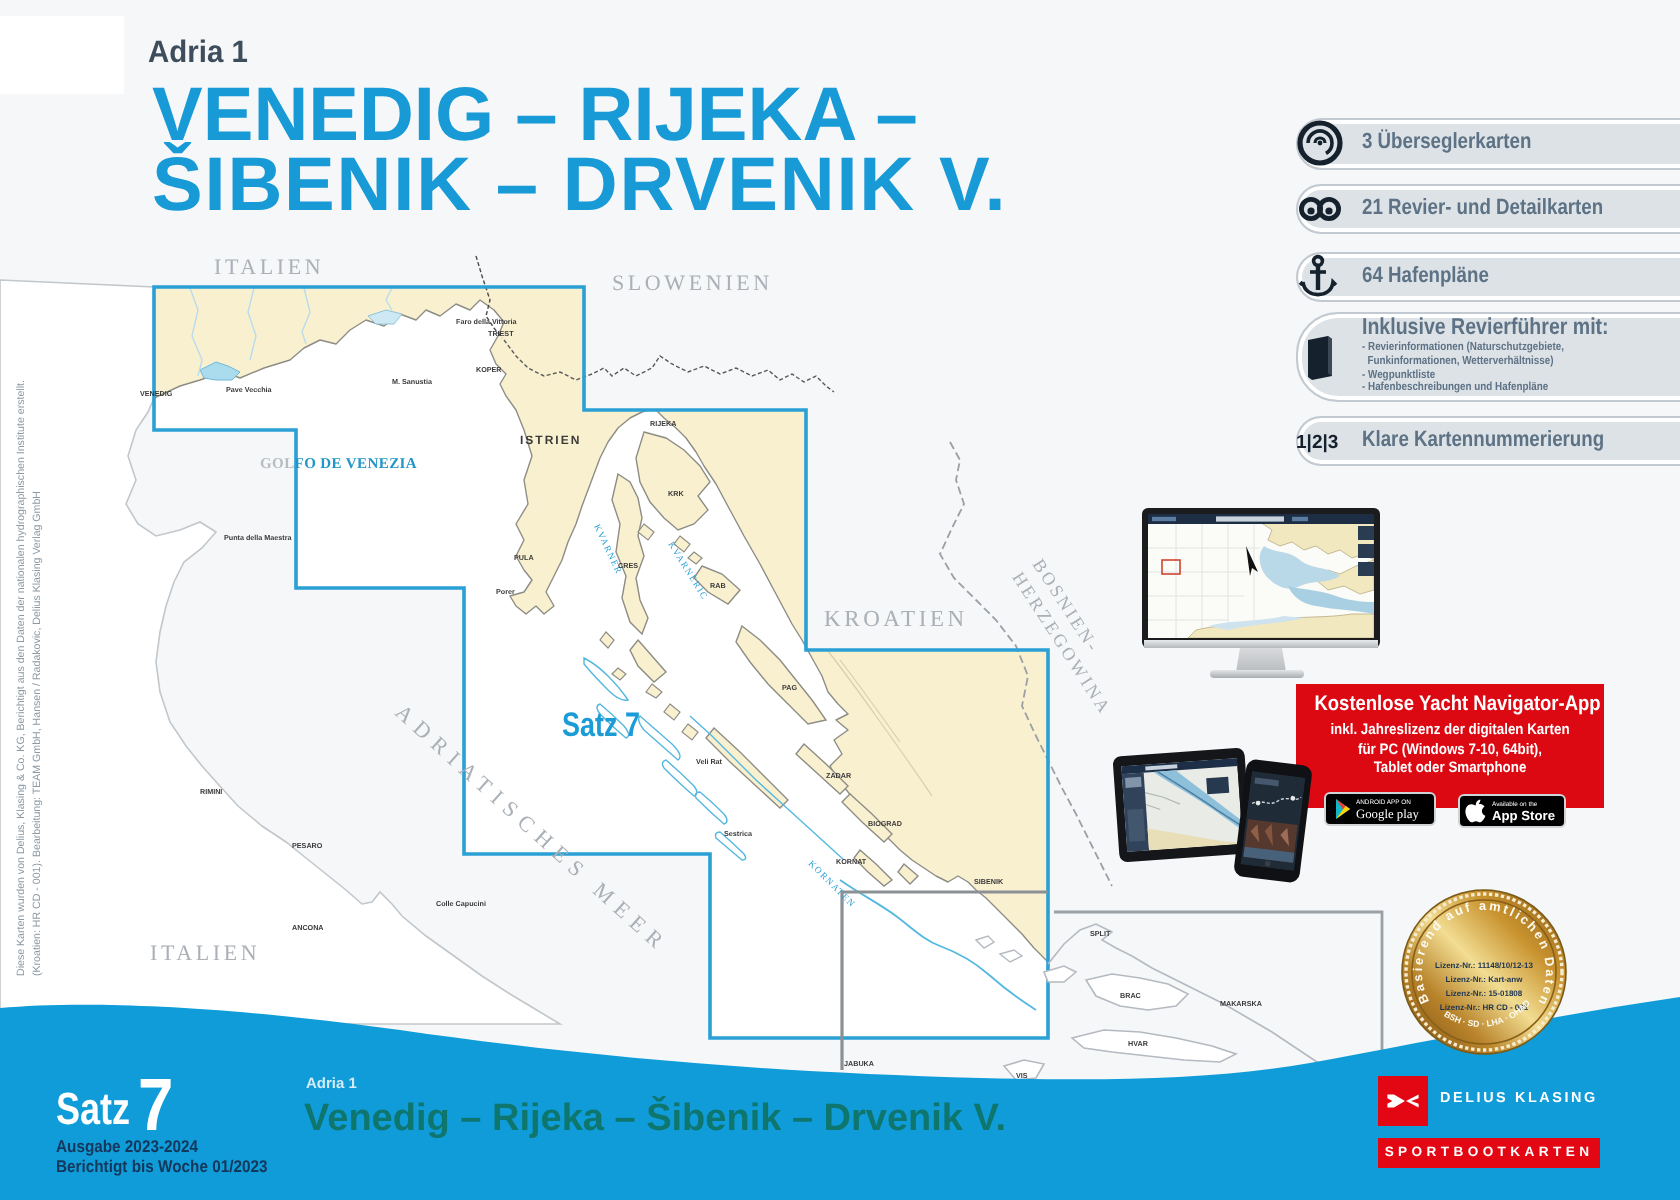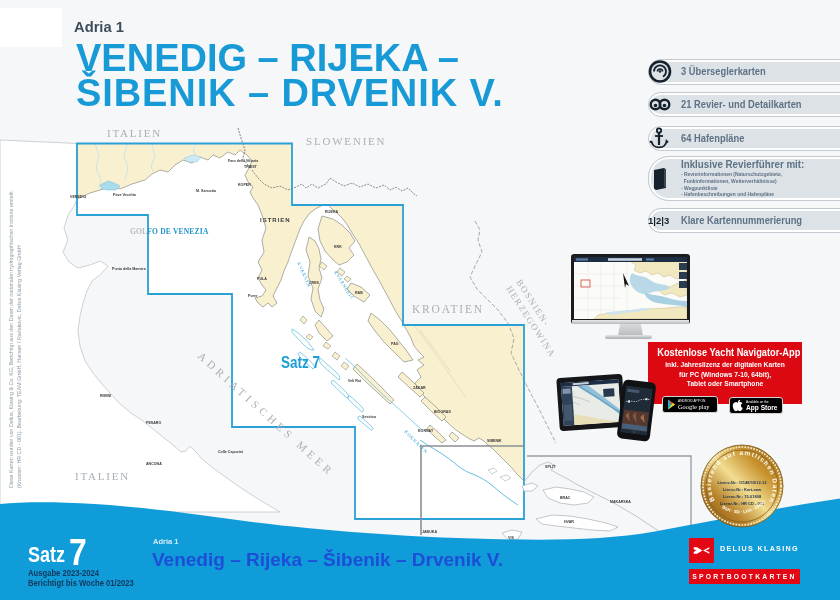--- a/index.html
+++ b/index.html
@@ -384,21 +384,21 @@
 <div class="abs" style="left:28px;top:541.5px;color:#fff;font-weight:bold;font-size:22.5px;transform:scaleX(0.8);transform-origin:0 0;">Satz</div>
 
 <div class="abs" style="left:69px;top:534px;color:#fff;font-weight:bold;font-size:37px;line-height:37px;transform:scaleX(0.86);transform-origin:0 0;">7</div>
 
 <div class="abs" style="left:28px;top:567.5px;color:#14375c;font-size:8.5px;font-weight:bold;transform:scaleX(0.9);transform-origin:0 0;">Ausgabe 2023-2024</div>
 
 <div class="abs" style="left:28px;top:577.5px;color:#14375c;font-size:8.5px;font-weight:bold;transform:scaleX(0.9);transform-origin:0 0;">Berichtigt bis Woche 01/2023</div>
 
 <div class="abs" style="left:153px;top:537px;color:#d3ecf9;font-size:7.5px;font-weight:bold;">Adria 1</div>
 
-<div class="abs" style="left:152px;top:549px;color:#1d4ed8;font-weight:bold;font-size:19px;">Venedig – Rijeka – Šibenik – Drvenik V.</div>
+<div class="abs" style="left:152px;top:549px;color:#0f766e;font-weight:bold;font-size:19px;">Venedig – Rijeka – Šibenik – Drvenik V.</div>
 
 <div class="abs" style="left:689px;top:538px;width:25px;height:25px;background:#e30613;"></div>
 
 <svg class="abs" style="left:689px;top:538px" width="25" height="25" viewBox="0 0 25 25">
   <path d="M4.7,9.2 L8,9.2 L13.5,12.5 L8,15.8 L4.7,15.8 L4.7,13.9 L7.2,12.5 L4.7,11.1 Z" fill="#fff"></path>
   <path d="M20.3,9.2 L14,12.5 L20.3,15.8 L20.3,13.9 L16.6,12.5 L20.3,11.1 Z" fill="#fff"></path>
 </svg>
 
 <div class="abs" style="left:720px;top:544px;color:#fff;font-weight:bold;font-size:7.2px;letter-spacing:1.3px;">DELIUS KLASING</div>
 

